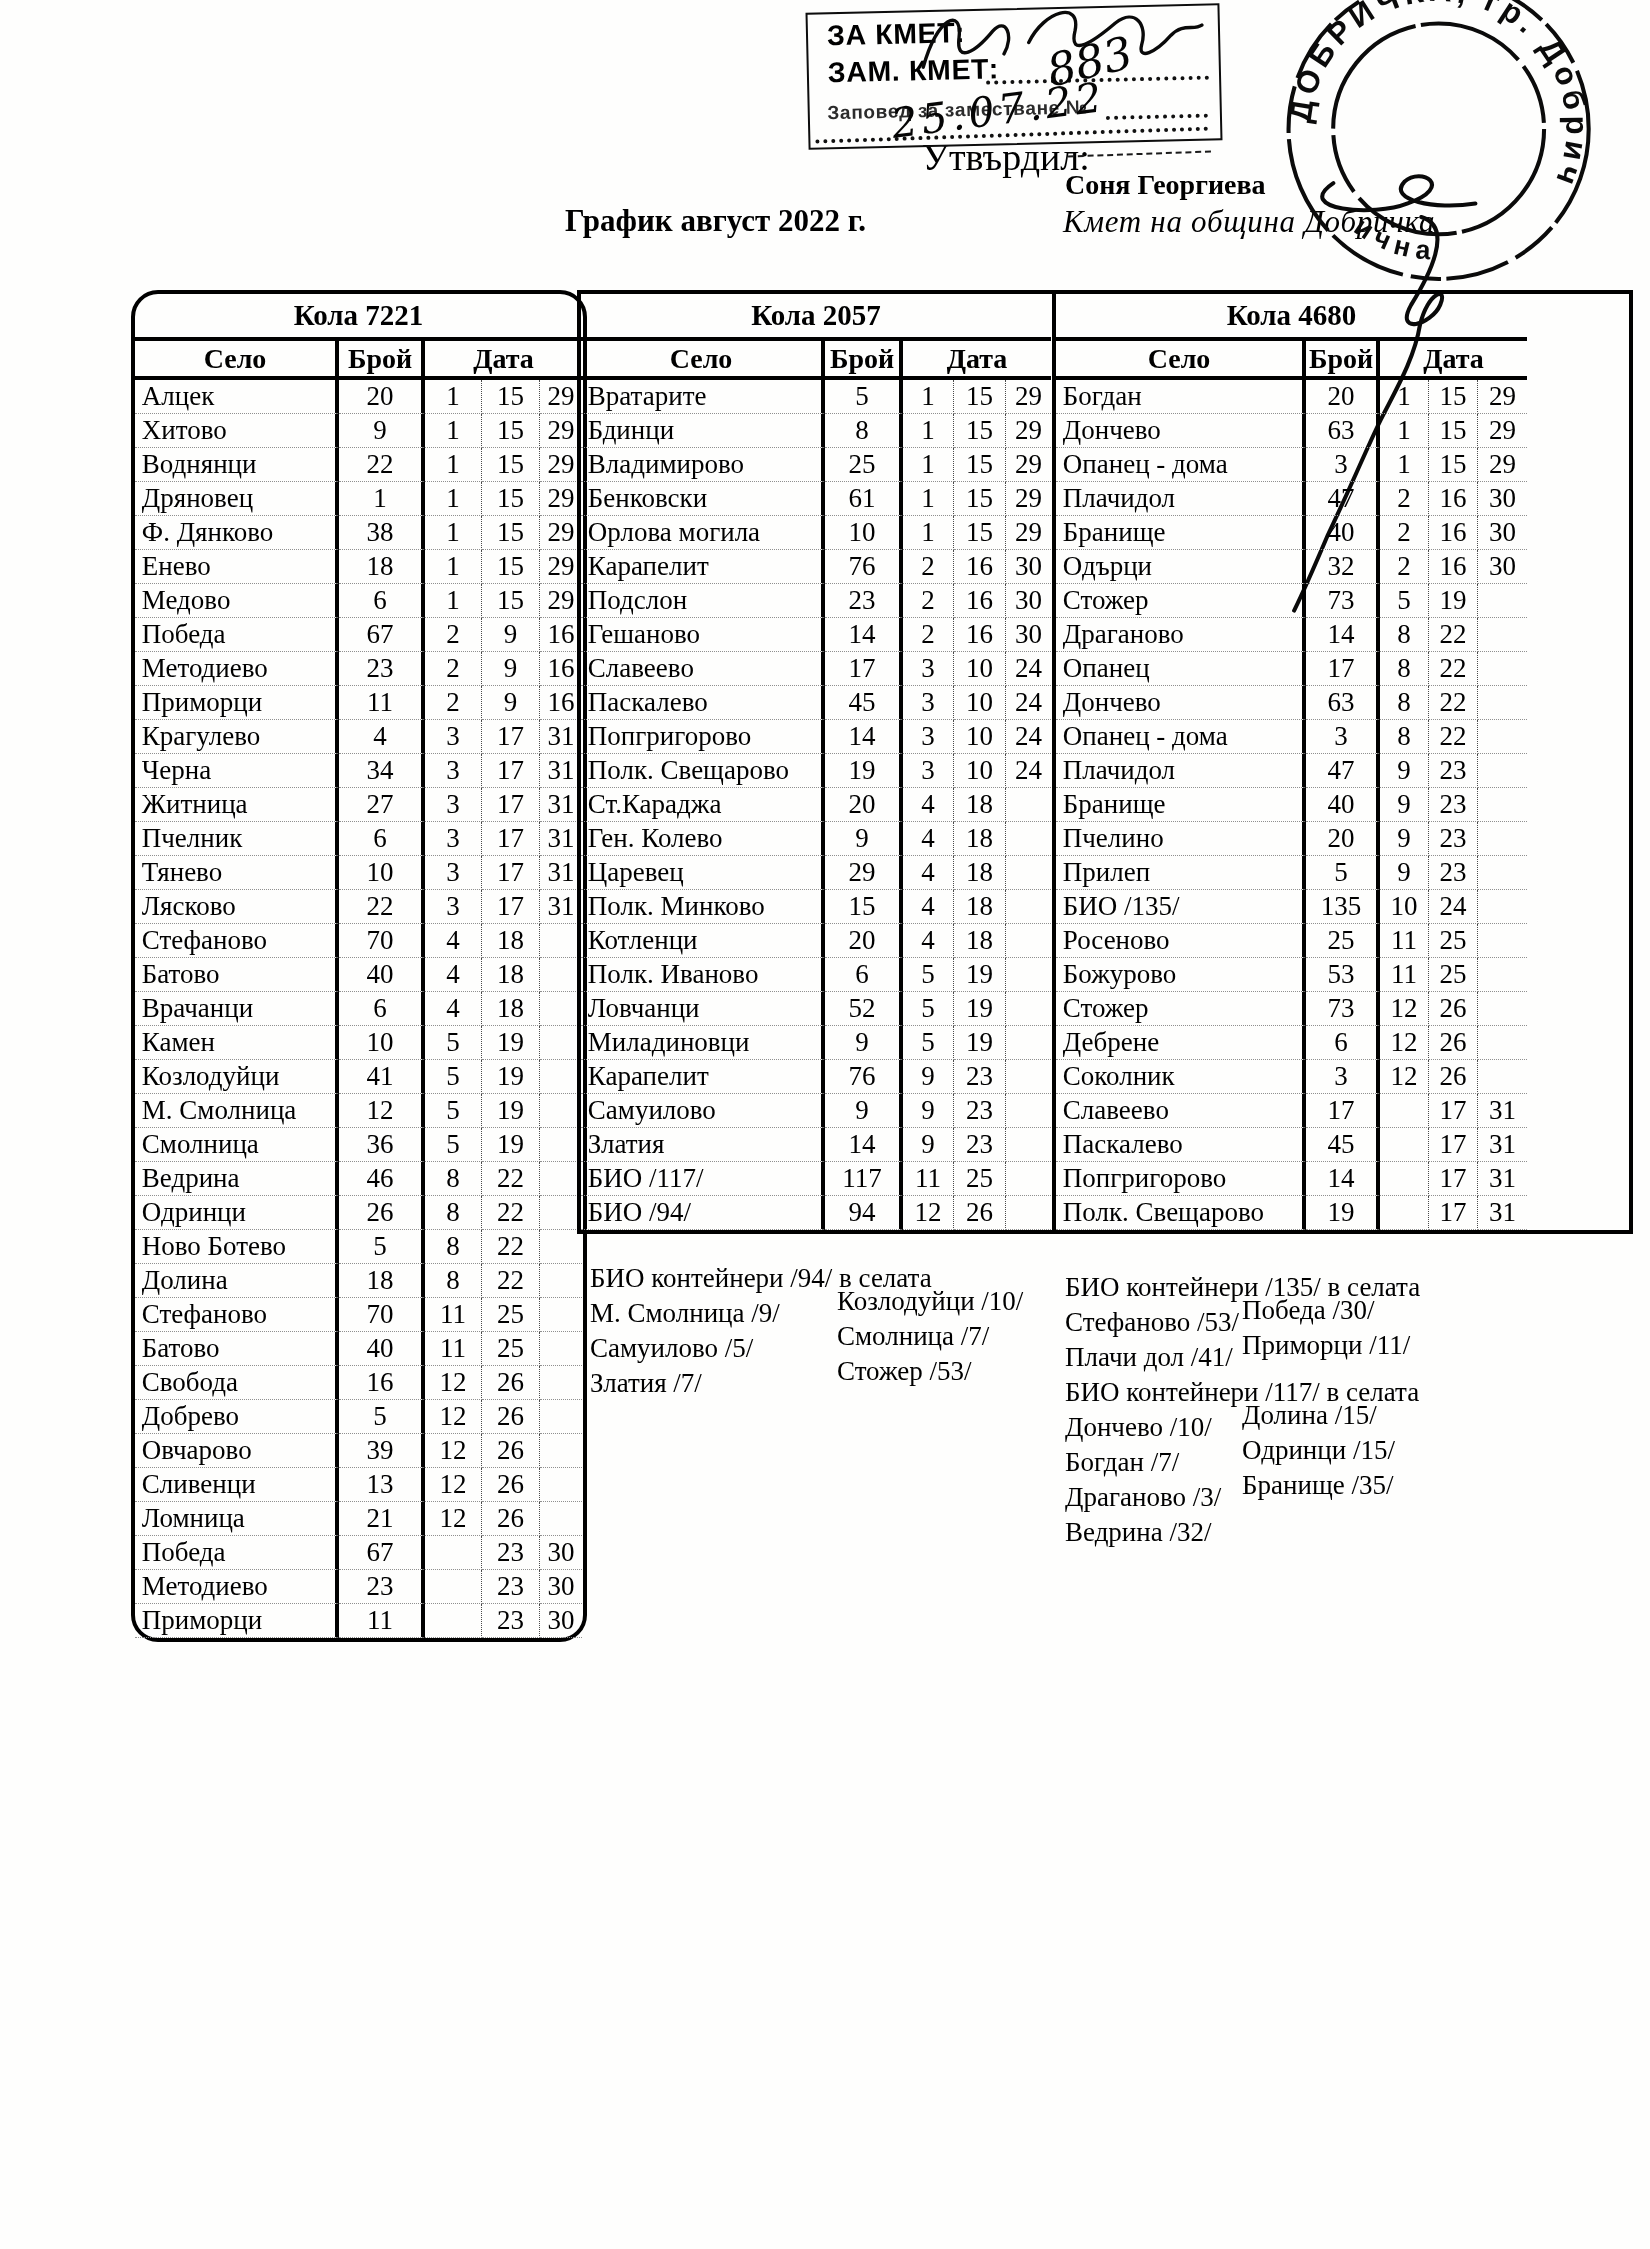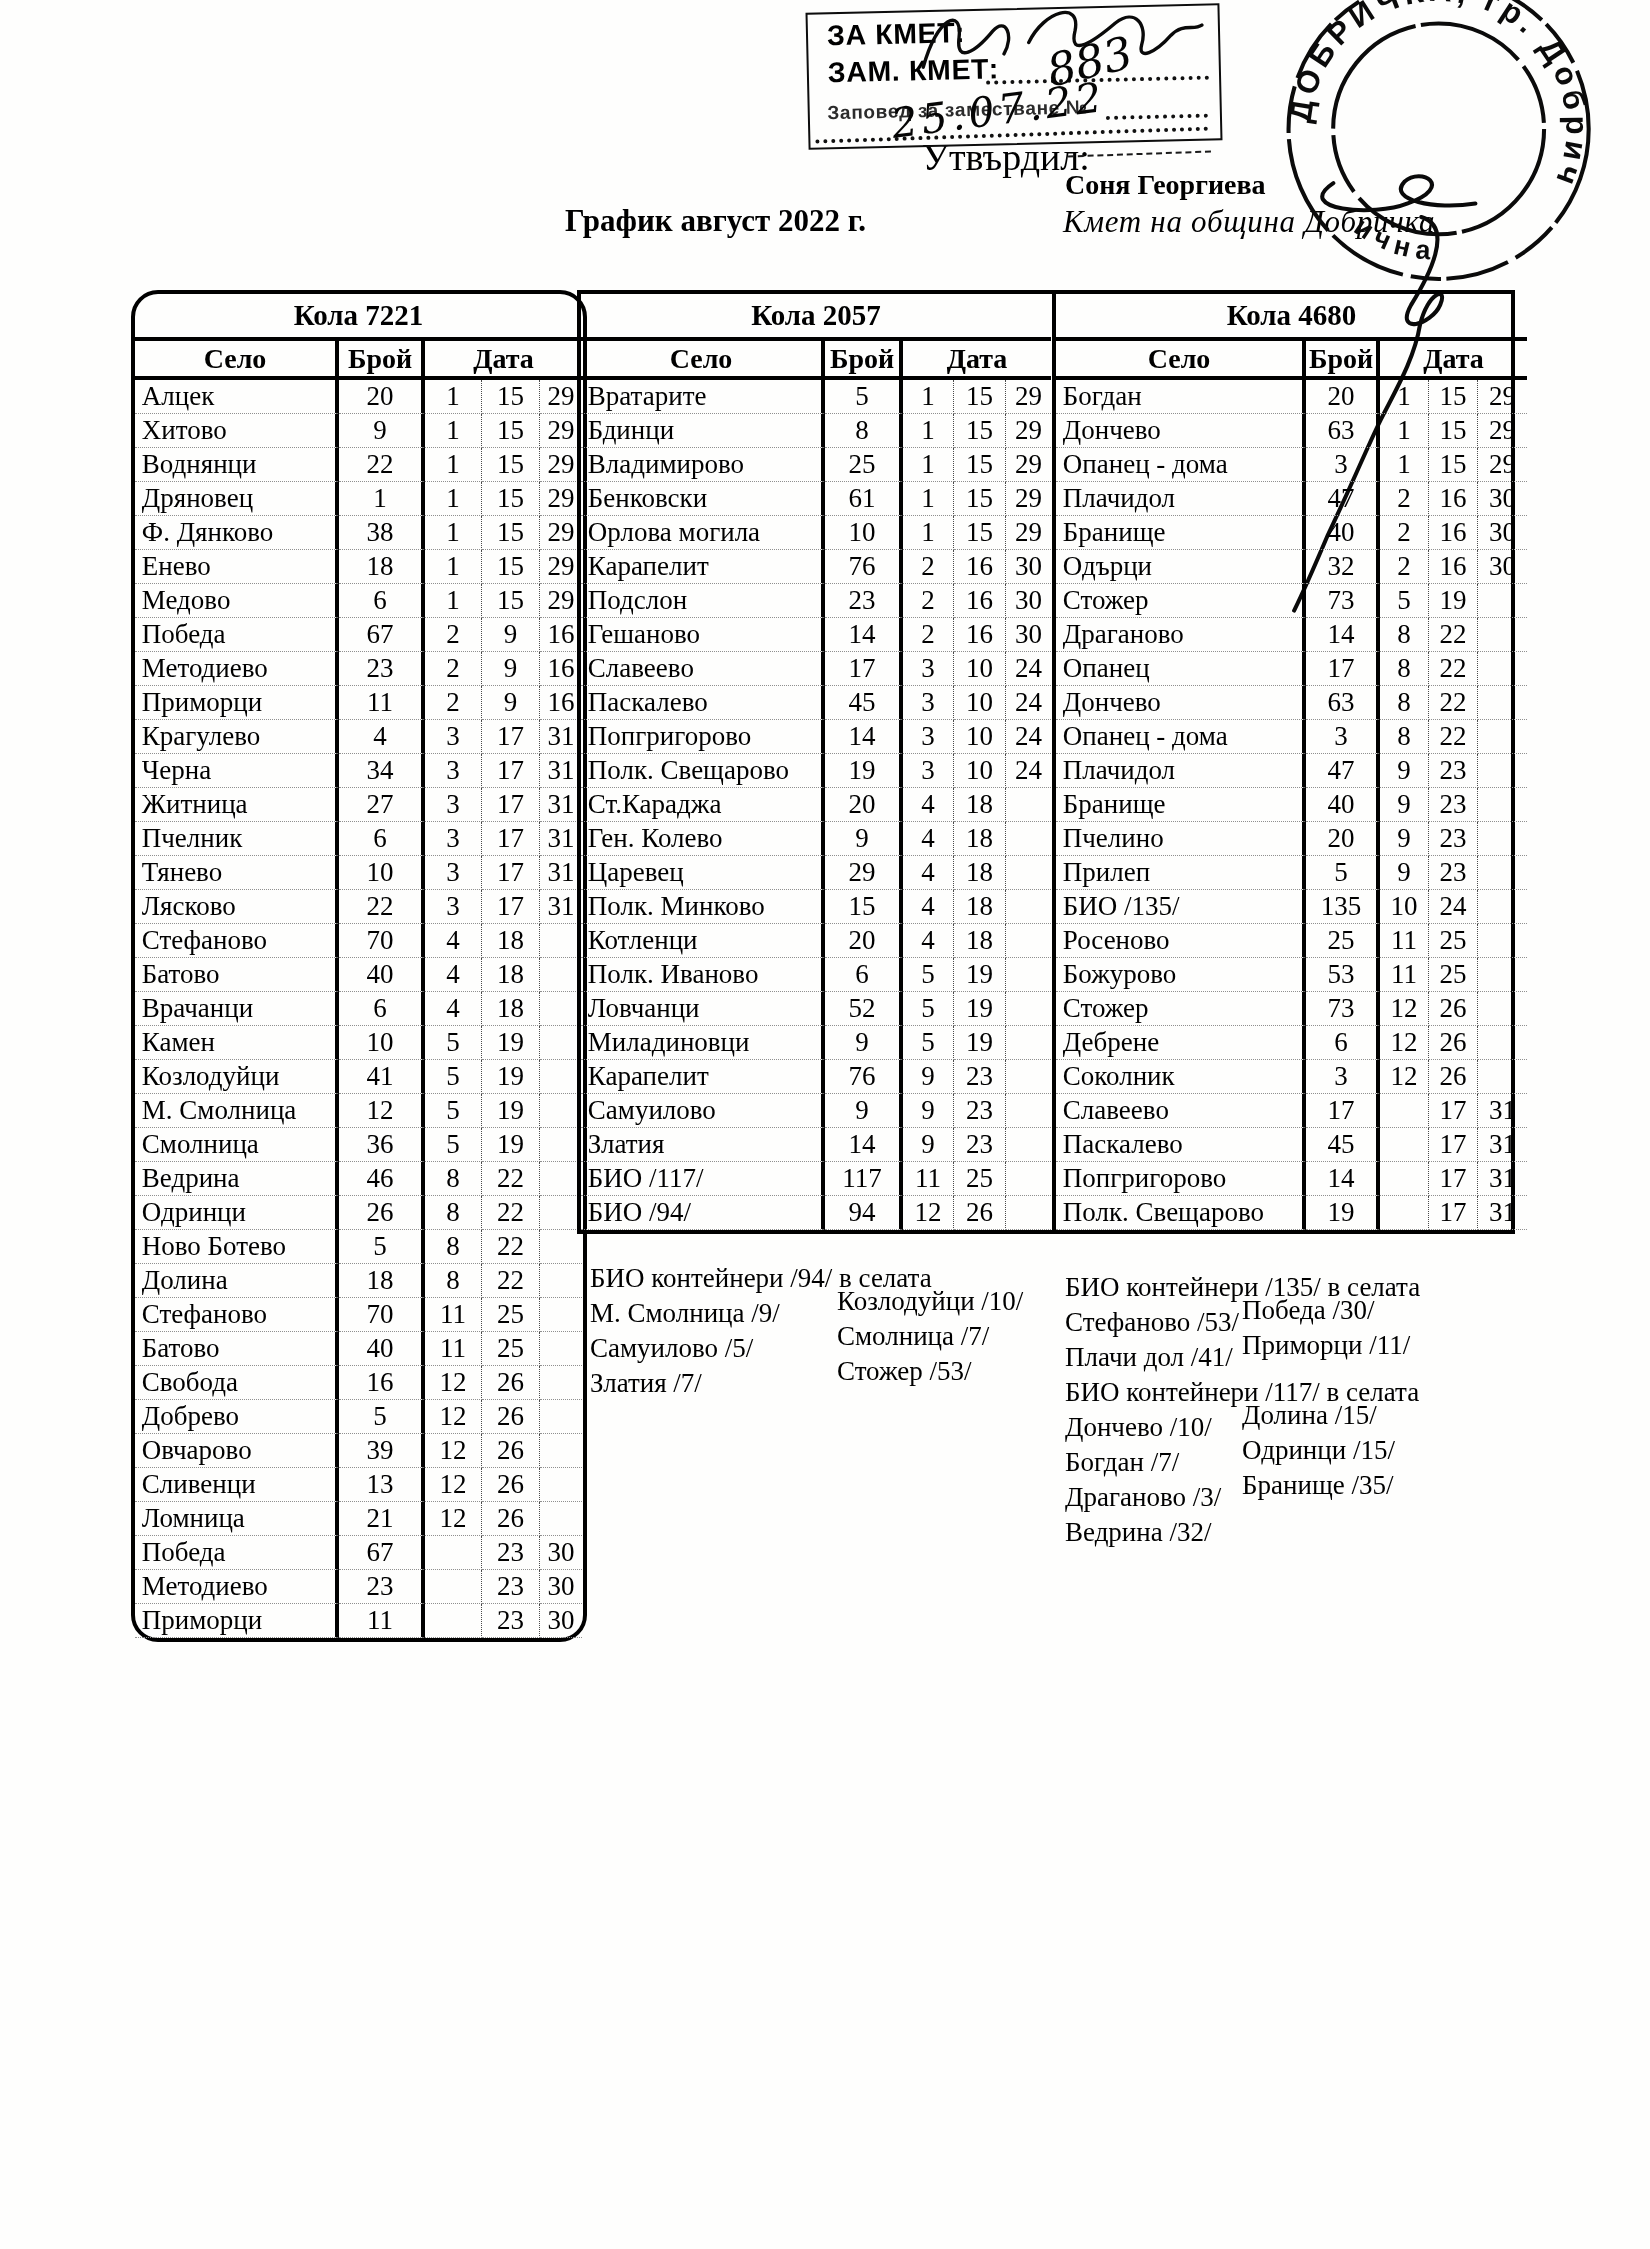--- a/index.html
+++ b/index.html
@@ -28,21 +28,21 @@
   .leader3{position:absolute;left:5.4px;top:123px;width:393px;border-bottom:4.1px dotted #111;transform:rotate(-.6deg);}
   .hw{font-style:italic;font-family:"DejaVu Serif",serif;color:#050505;}
   .hw-num{position:absolute;left:238px;top:27px;font-size:45px;transform:rotate(-12deg);}
   .hw-date{position:absolute;left:81px;top:76px;font-size:41px;transform:rotate(-6deg);letter-spacing:4.1px;white-space:nowrap;}
   .svgabs{position:absolute;pointer-events:none;}
   
   .tbl{position:absolute;top:290px;border:4.7px solid #000;box-sizing:border-box;background:transparent;
        display:grid;grid-template-rows:47px 39px;grid-auto-rows:34px;}
   #t1{left:131px;width:456px;grid-template-columns:204px 86px 57px 58px 42px;border-radius:27px;}
   #t2{left:577px;width:479px;grid-template-columns:244px 78px 51px 52px 45px;}
-  #t3{left:1052px;width:463px;grid-template-columns:250px 74px 49px 49px 49px;}
+  #t3{left:1052px;width:581px;grid-template-columns:250px 74px 49px 49px 49px;}
   .cell{display:flex;align-items:center;justify-content:center;font-size:27px;
         border-bottom:1.4px dotted #8f8f8f;box-sizing:border-box;overflow:hidden;white-space:nowrap;}
   .kola{grid-column:1/-1;border-bottom:4.1px solid #000;font-weight:bold;font-size:29px;}
   .h2c{font-weight:bold;font-size:28px;border-bottom:4.1px solid #000;}
   .rsolid{border-right:4.1px solid #000;}
   .rdot{border-right:1.4px dotted #4a4a4a;}
   .name{justify-content:flex-start;padding-left:6.8px;}
   .dataspan{grid-column:3/6;}
   
   .notes{position:absolute;font-size:27px;}

